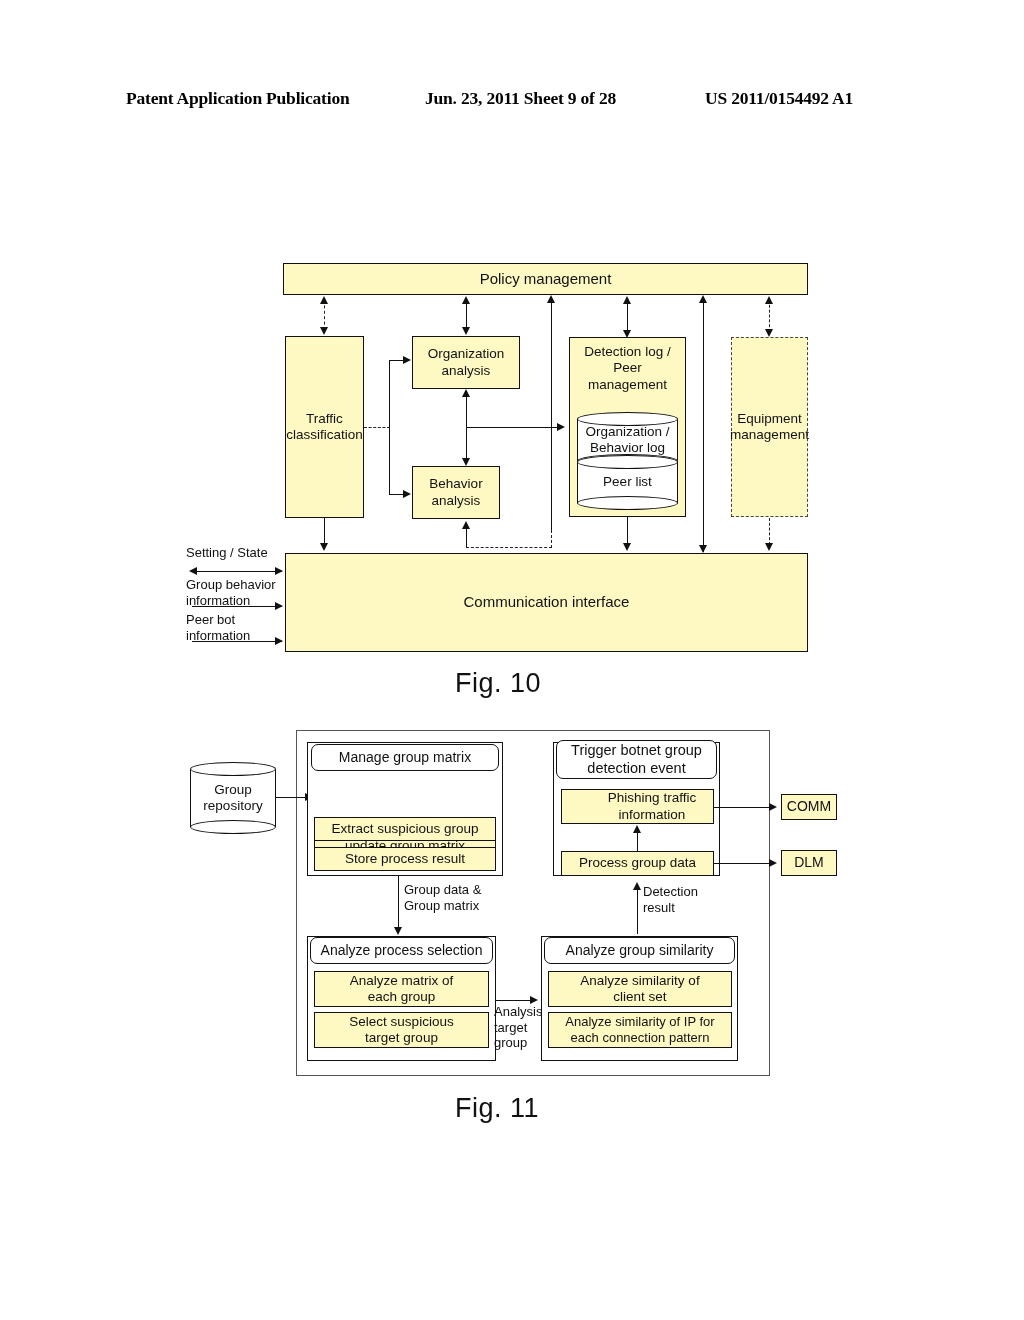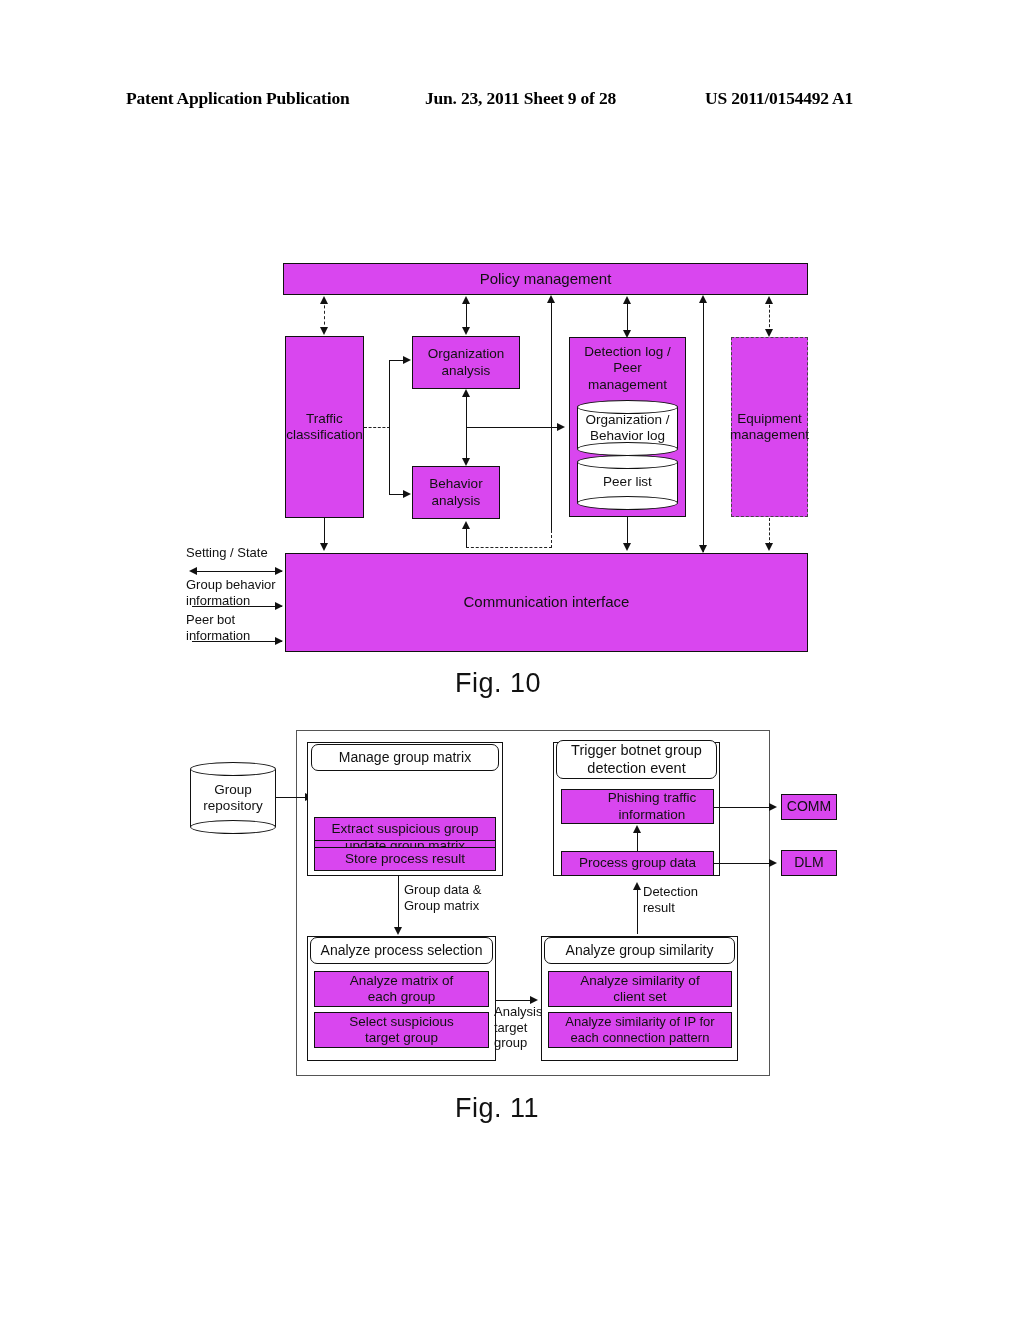--- a/index.html
+++ b/index.html
@@ -39,21 +39,21 @@
     position: absolute;
     font-size: 27px;
     font-family: "Liberation Sans", sans-serif;
     letter-spacing: 0.5px;
     color: #111;
   }
 
   .box {
     position: absolute;
     border: 1.6px solid #111;
-    background: #d946ef;
+    background: #fef9c3;
     box-sizing: border-box;
     display: flex;
     align-items: center;
     justify-content: center;
     text-align: center;
     font-size: 13.5px;
     line-height: 1.22;
     color: #111;
     padding: 2px 3px;
   }
@@ -231,21 +231,21 @@
   <div class="box" style="left:412px; top:466px; width:88px; height:53px;">
     <span style="white-space:pre-line;">Behavior
 analysis</span>
   </div>
 
   <div class="box" style="left:569px; top:337px; width:117px; height:180px; align-items:flex-start; padding-top:6px;">
     <span style="white-space:pre-line;">Detection log /
 Peer management</span>
   </div>
 
-  <div class="cyl" style="left:577px; top:400px; width:101px; height:56px;">
+  <div class="cyl" style="left:577px; top:412px; width:101px; height:56px;">
     <div class="body"></div>
     <div class="top"></div>
     <div class="bot"></div>
     <div class="cyl-text" style="white-space:pre-line;">Organization /
 Behavior log</div>
   </div>
   <div class="cyl" style="left:577px; top:455px; width:101px; height:55px;">
     <div class="body"></div>
     <div class="top"></div>
     <div class="bot"></div>

